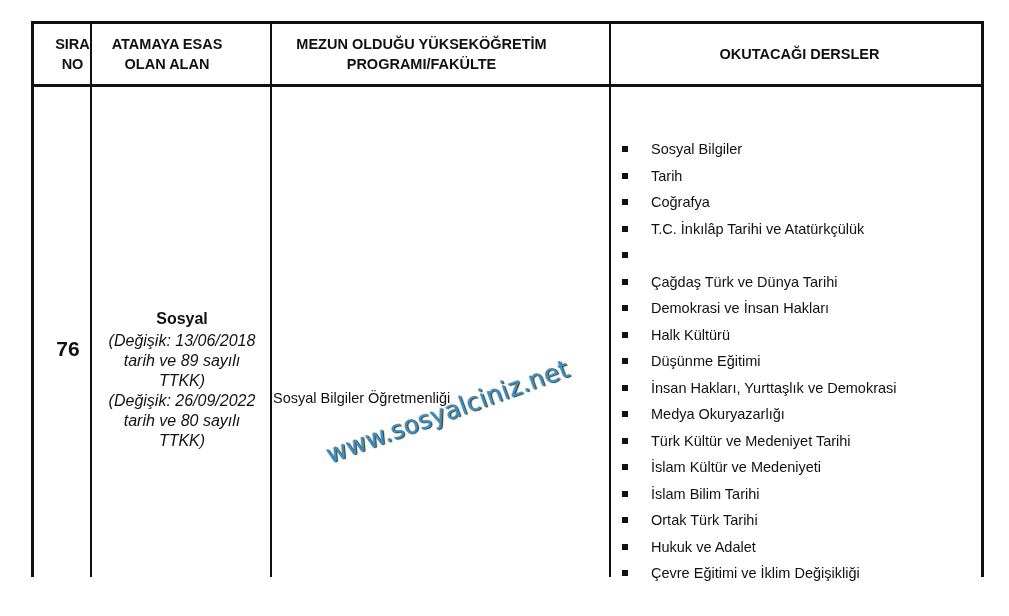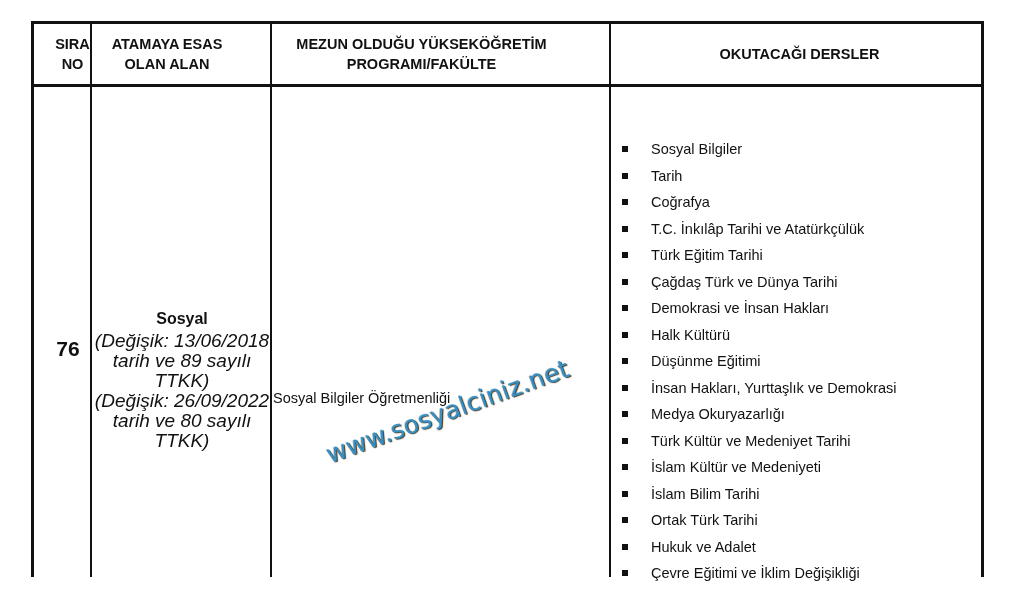--- a/index.html
+++ b/index.html
@@ -9,21 +9,21 @@
       border: 3px solid #111; border-bottom: none; box-sizing: border-box; }
     .vline { position: absolute; top: 0; bottom: 0; width: 2px; background: #111; }
     .hline { position: absolute; left: 0; right: 0; height: 3px; background: #111; top: 60px; }
     .hdr { position: absolute; top: 0; height: 60px; display: flex; align-items: center; justify-content: center;
       text-align: center; font-weight: bold; font-size: 14.5px; line-height: 20px; }
     .cell { position: absolute; top: 63px; bottom: 12px; margin-top: 46px; }
     .sira { left: 0; width: 68px; display: flex; align-items: center; justify-content: center;
       font-weight: bold; font-size: 21px; }
     .alan { left: 59px; width: 178px; text-align: center; top: 236px; }
     .alan .title { font-weight: bold; font-size: 16px; line-height: 25px; }
-    .alan .note { font-style: italic; font-size: 19px; line-height: 20px; }
+    .alan .note { font-style: italic; font-size: 16px; line-height: 20px; }
     .prog { left: 239px; width: 337px; top: 320px; font-size: 14.5px; box-sizing: border-box; }
     .dersler { left: 578px; right: 0; top: 66px; }
     .dersler ul { list-style: none; margin: 0; padding: 0; }
     .dersler li { height: 26.5px; line-height: 26.5px; font-size: 14.5px; display: flex; align-items: center; }
     .bullet { width: 6px; height: 6px; background: #111; margin-left: 10px; margin-right: 23px; flex-shrink: 0; }
     .watermark { position: absolute; left: 332px; top: 440px; transform: rotate(-20deg); transform-origin: left bottom;
       font-family: "DejaVu Sans", sans-serif; font-size: 25px; color: #3a8fc0;
       text-shadow: 1px 1px 1px #4a3a20, -0.5px -0.5px 0 #9fd2ee; letter-spacing: 0.3px; }
   </style>
 </head>
@@ -70,21 +70,20 @@
       <li>
           <span class="bullet"></span>
           <span>Coğrafya</span>
         </li>
       <li>
           <span class="bullet"></span>
           <span>T.C. İnkılâp Tarihi ve Atatürkçülük</span>
         </li>
       <li>
           <span class="bullet"></span>
-          <span>Türk Eğitim Tarihi</span>
         </li>
       <li>
           <span class="bullet"></span>
           <span>Çağdaş Türk ve Dünya Tarihi</span>
         </li>
       <li>
           <span class="bullet"></span>
           <span>Demokrasi ve İnsan Hakları</span>
         </li>
       <li>

